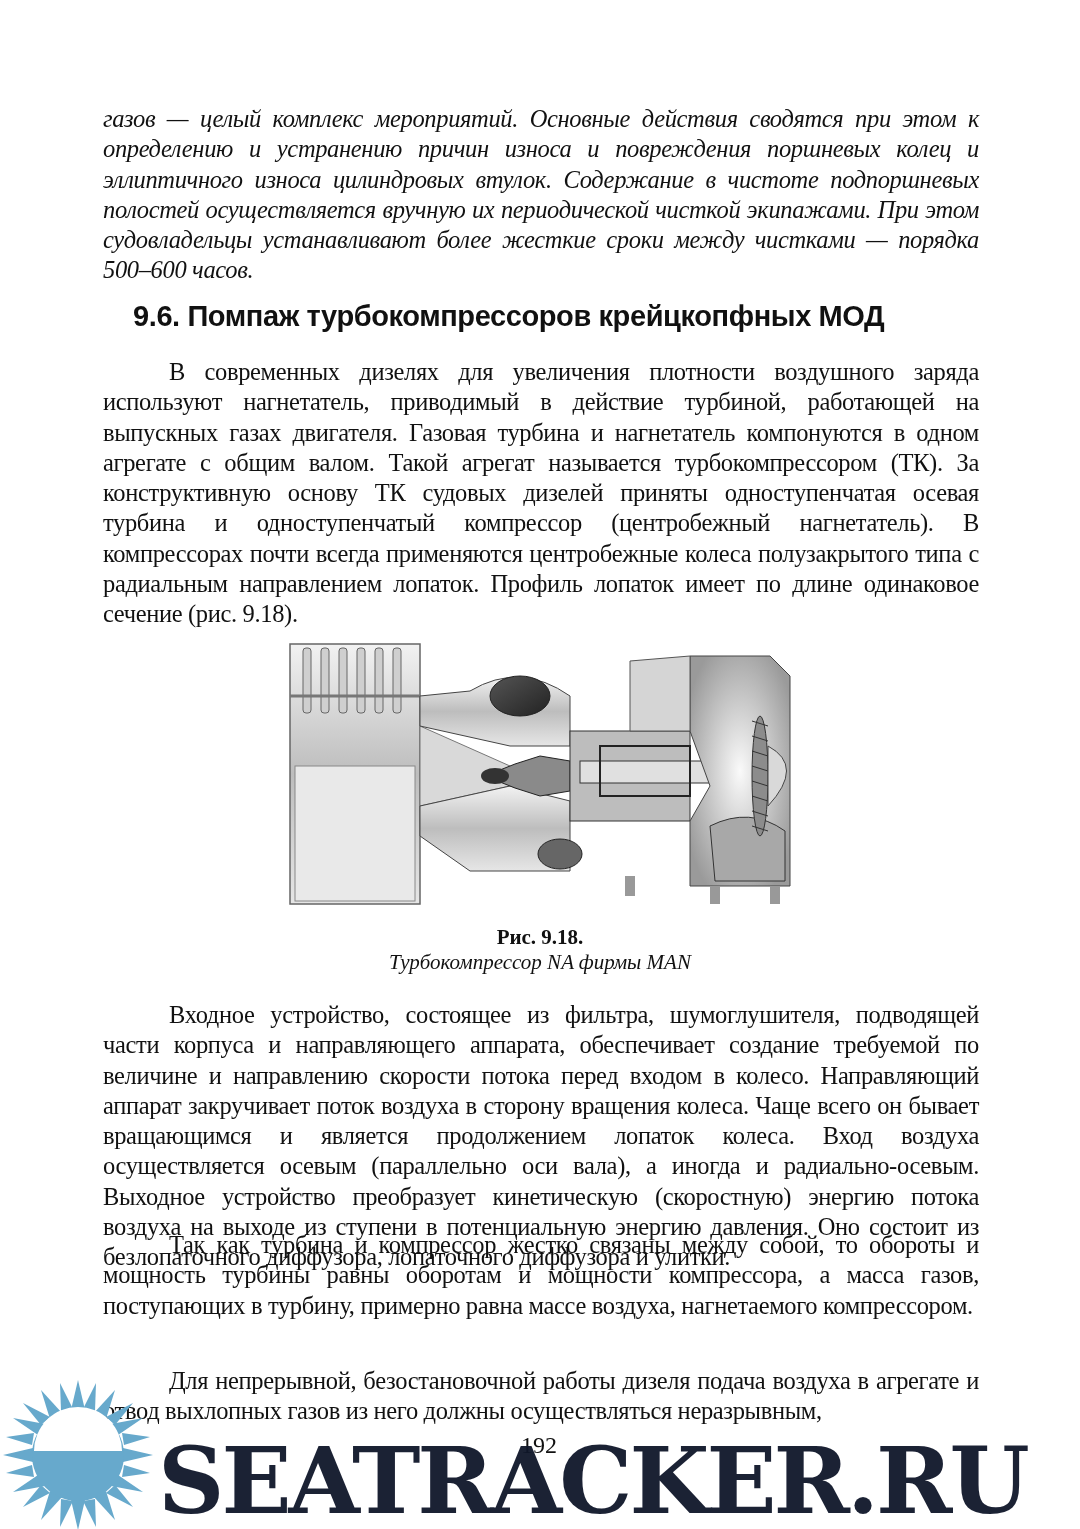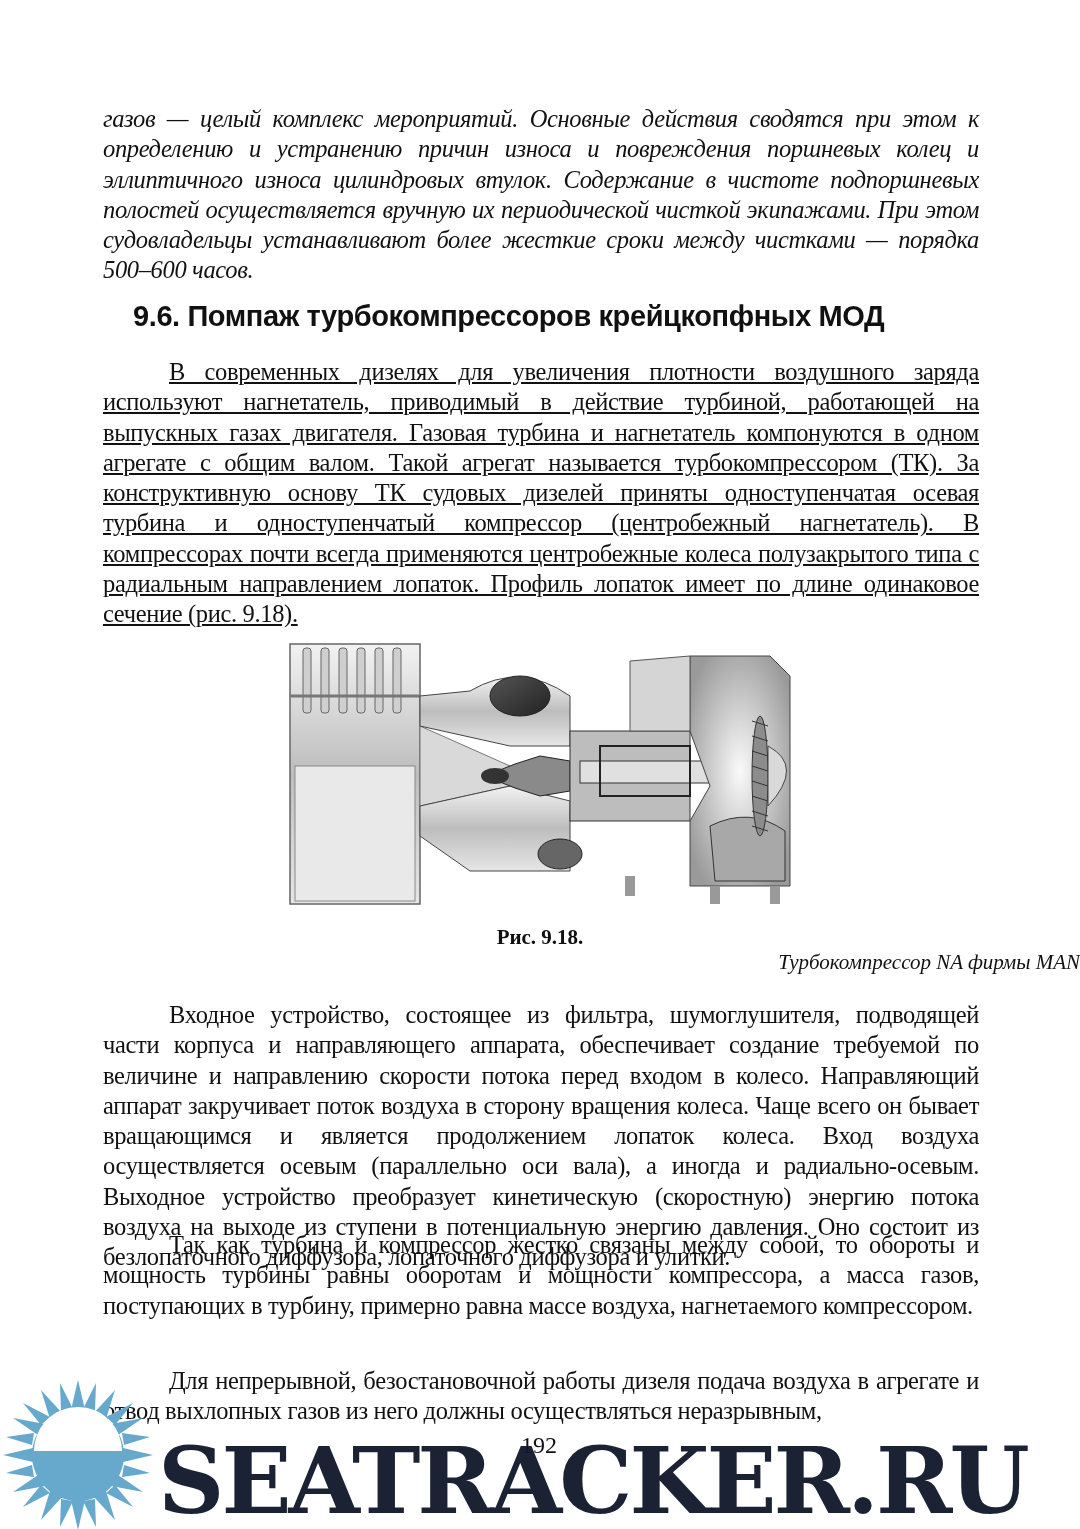--- a/index.html
+++ b/index.html
@@ -5,25 +5,25 @@
   html, body { margin: 0; padding: 0; background: #ffffff; }
   body { width: 1080px; height: 1529px; position: relative; overflow: hidden;
          font-family: "Liberation Serif", serif; color: #111; }
   p.para { margin: 0; font-size: 24.5px; line-height: 30.3px; text-align: justify;
            text-align-last: left; letter-spacing: -0.35px; }
   p.indent { text-indent: 66px; }
   h2.section { position: absolute; left: 133px; top: 300px; margin: 0;
                font-family: Liberation Sans, sans-serif; font-weight: bold;
                font-size: 29px; letter-spacing: -0.4px; color: #111; }
   #p1 { position: absolute; top: 104px; left: 103px; width: 876px; font-style: italic; }
-  #p2 { position: absolute; top: 357px; left: 103px; width: 876px; text-decoration: underline; }
+  #p2 { position: absolute; top: 357px; left: 103px; width: 876px; }
   #figure { position: absolute; left: 270px; top: 636px; width: 540px; height: 275px; }
   #fig-caption { position: absolute; left: 0; width: 1080px; top: 925px; text-align: center; }
   #fig-num { font-weight: bold; font-size: 21px; line-height: 24px; }
-  #fig-title { font-style: italic; font-size: 21px; line-height: 26px; text-align: right; }
+  #fig-title { font-style: italic; font-size: 21px; line-height: 26px; }
   #p3 { position: absolute; top: 985px; left: 103px; width: 876px; margin-top: 15px; }
   #p4 { position: absolute; top: 1182px; left: 103px; width: 876px; margin-top: 48px; }
   #p5 { position: absolute; top: 1366px; left: 103px; width: 876px; }
   #page-number { position: absolute; top: 1432px; left: 521px; font-size: 24px; }
   #watermark { position: absolute; left: 0; top: 1380px; width: 1080px; height: 149px; pointer-events: none; }
   .wm-text { position: absolute; left: 158px; top: 1435px; font-family: "DejaVu Serif", serif;
              font-weight: bold; font-size: 92px; letter-spacing: -3px; color: #0f172a;
              line-height: 1; pointer-events: none; opacity: 0.95; }
 </style>
 </head>

